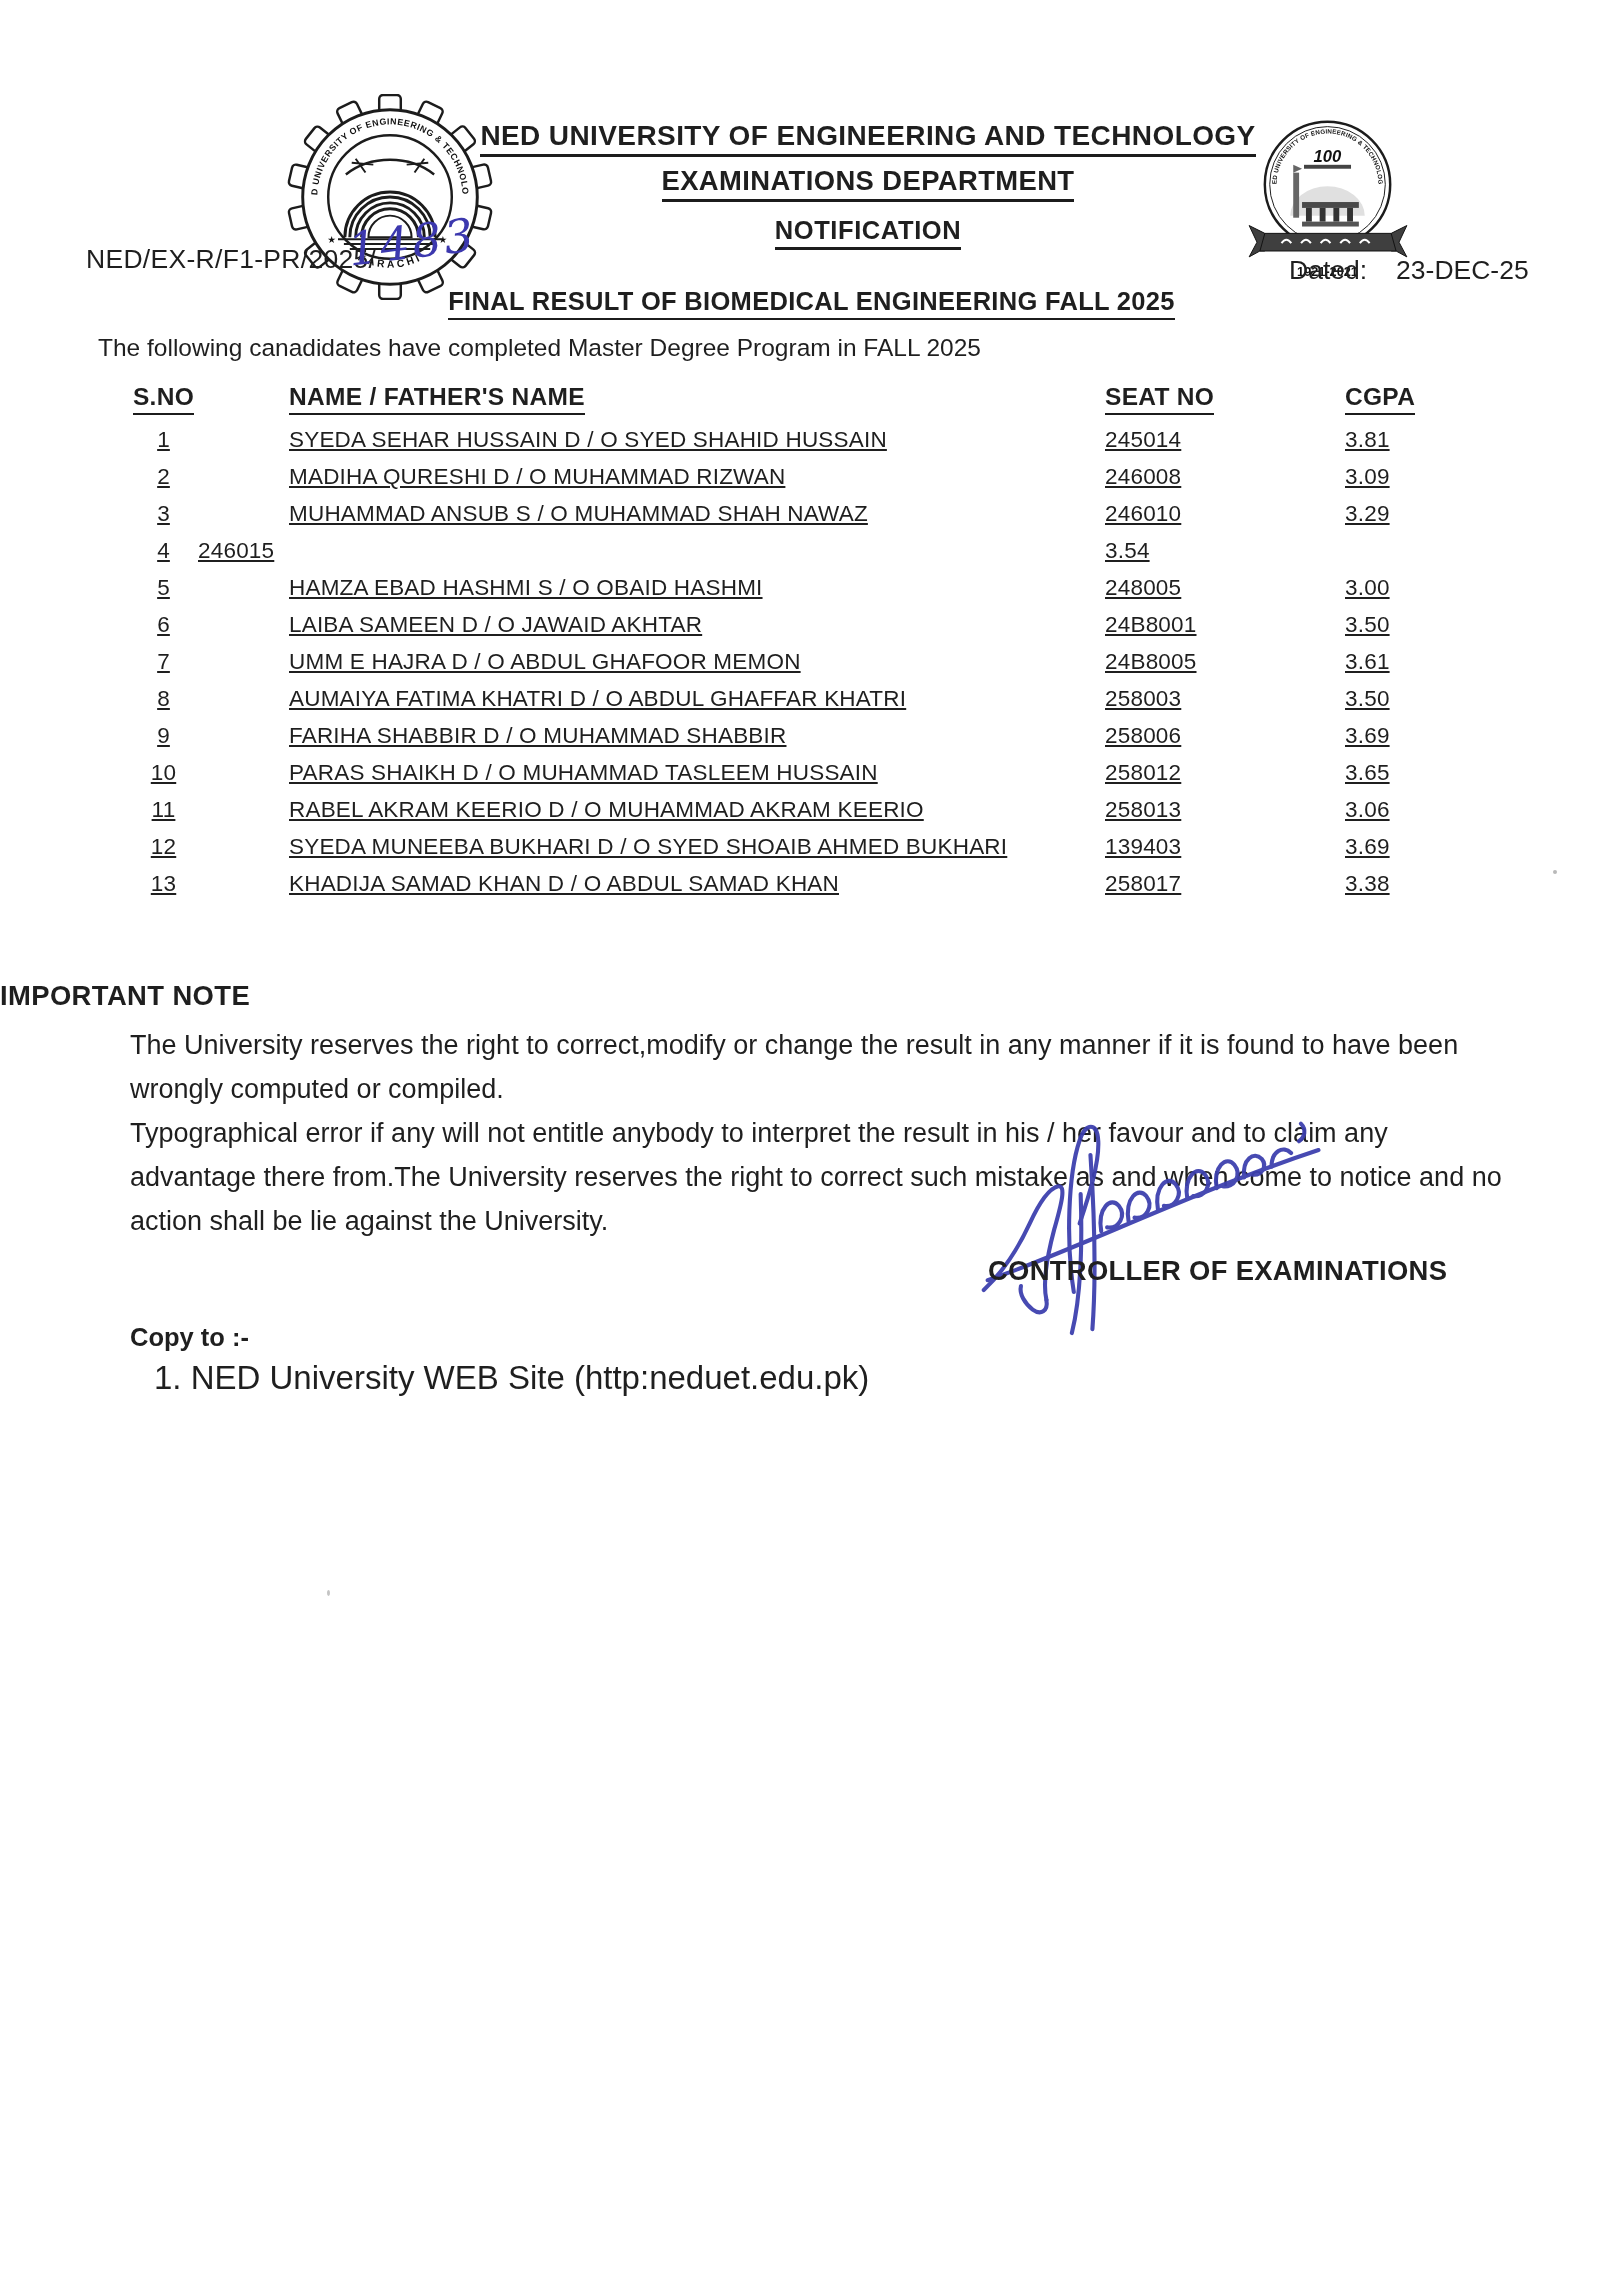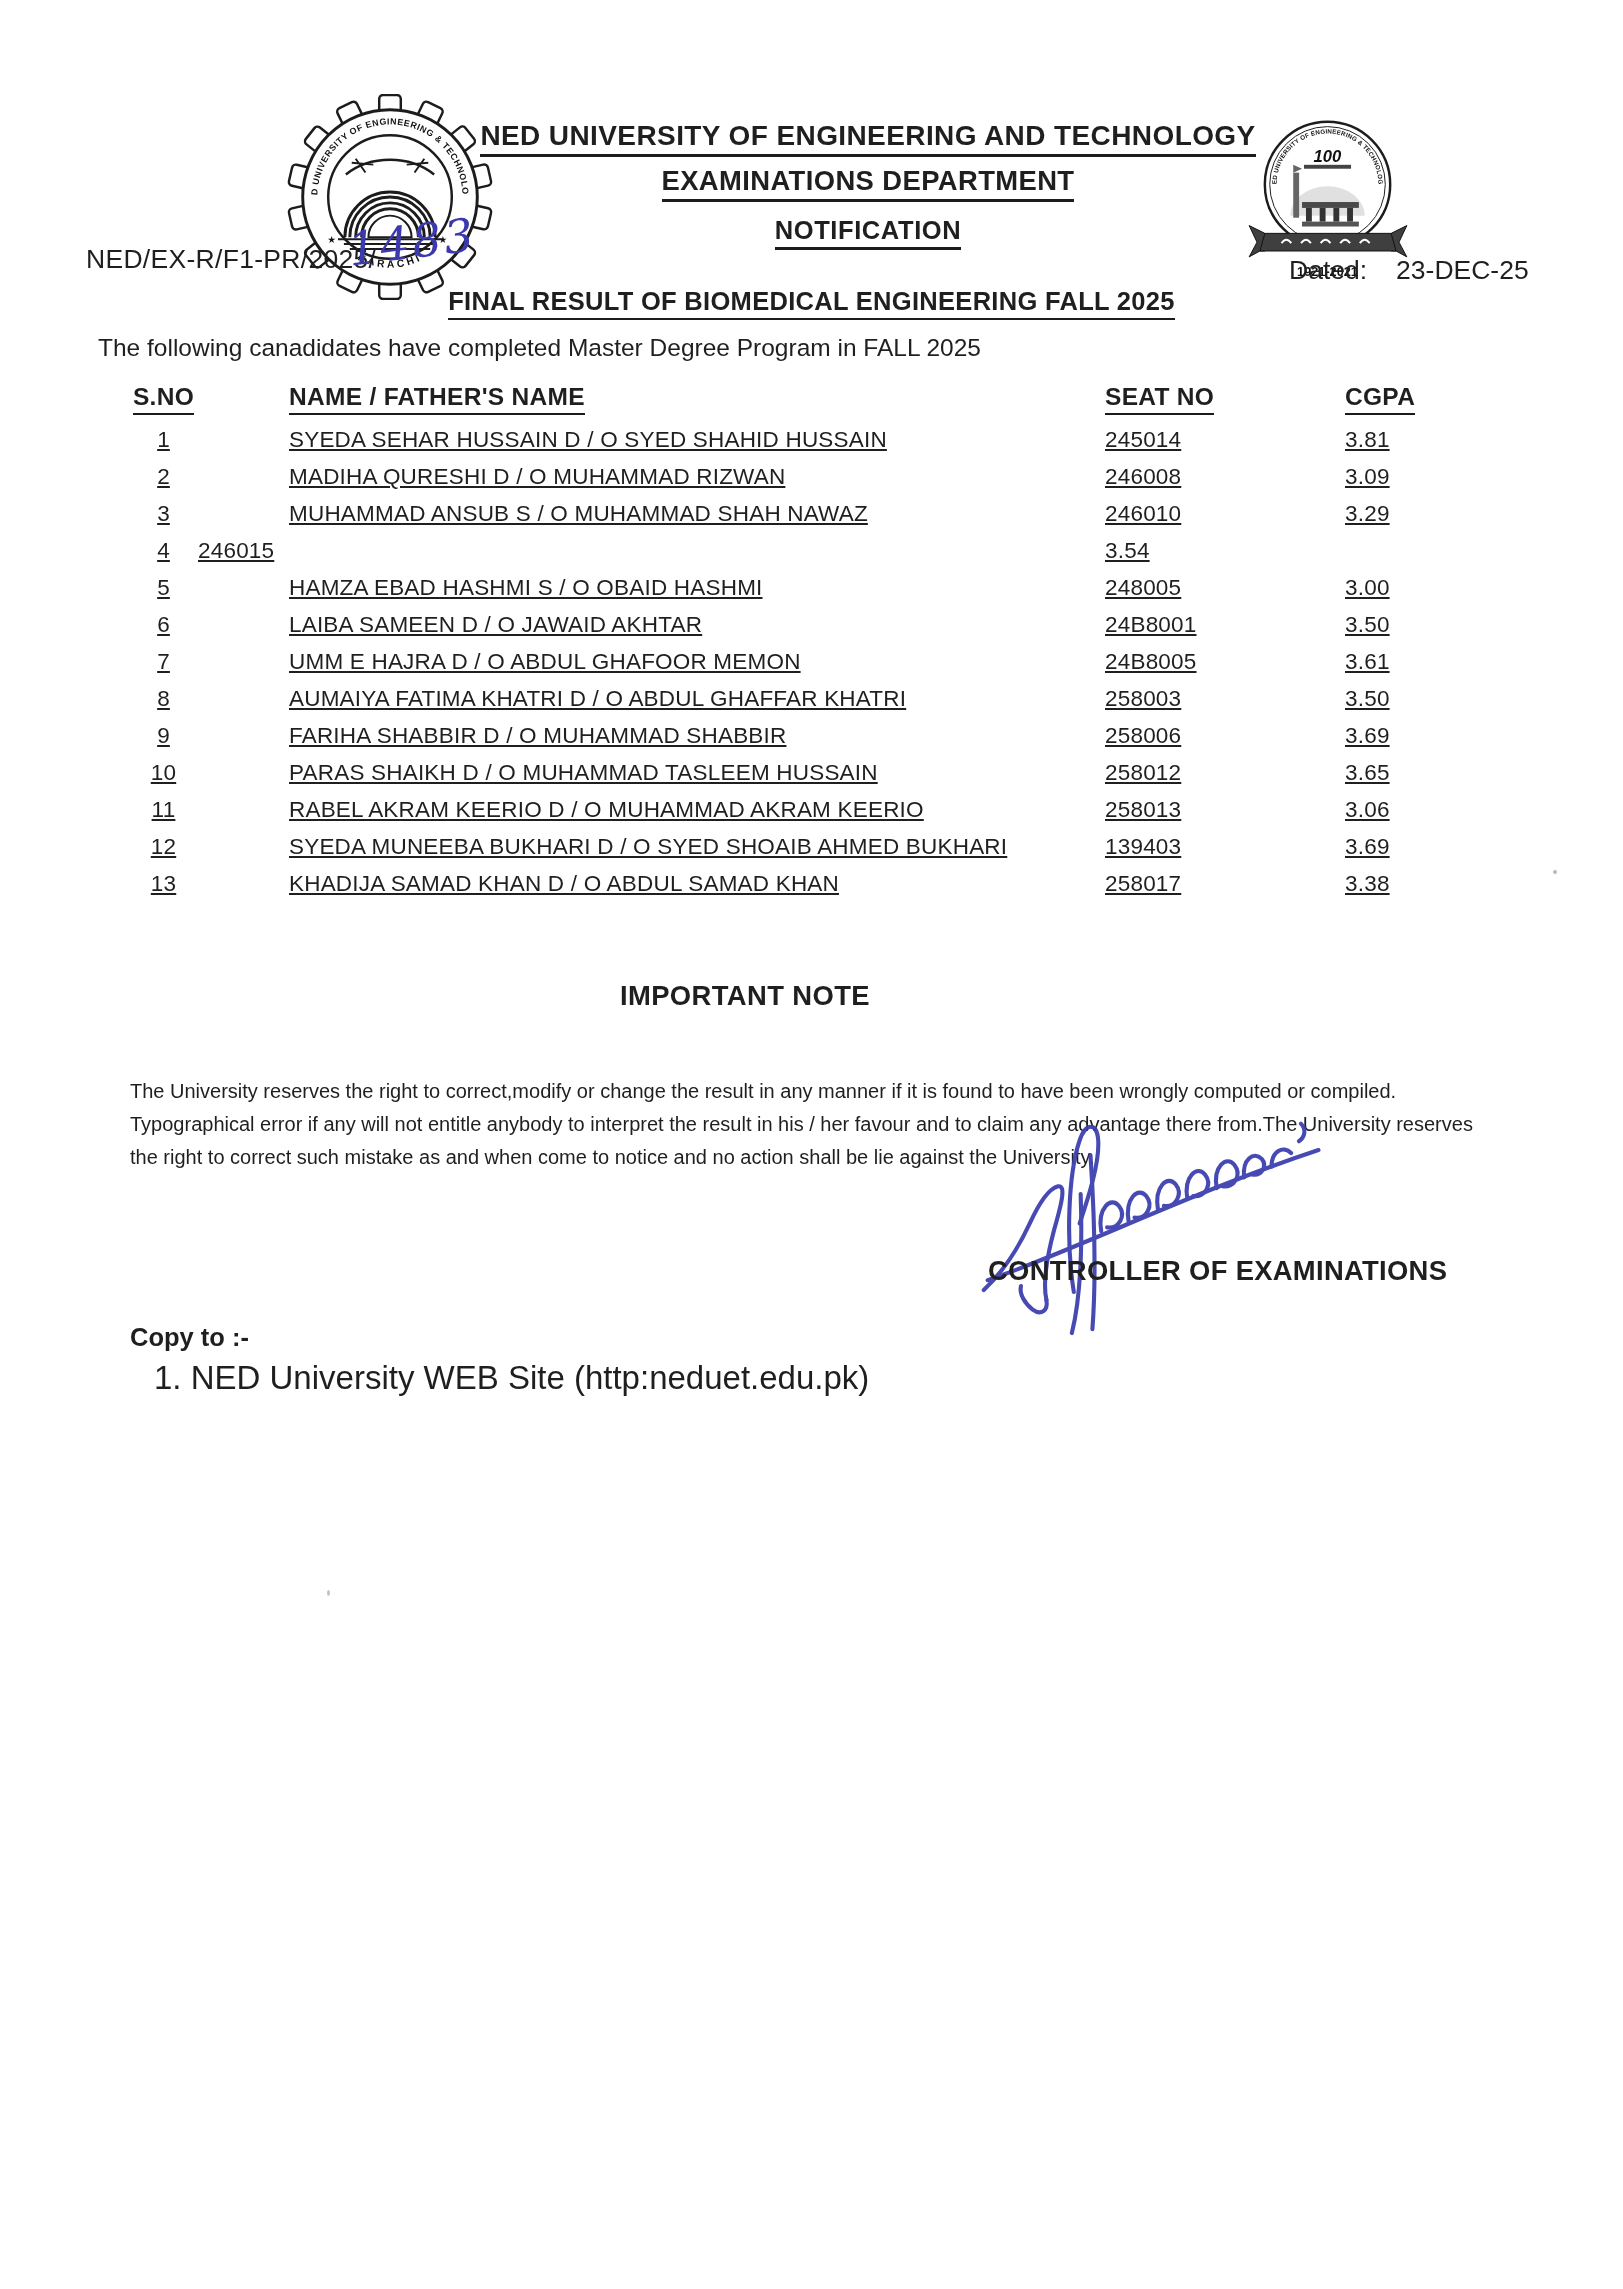--- a/index.html
+++ b/index.html
@@ -28,22 +28,22 @@
   
   .tbl{left:129px;top:383px;width:1411px;}
   .trow{display:grid;grid-template-columns:69px 907px 240px 196px;align-items:center;text-decoration:underline;}
   .th{font-size:24.5px;font-weight:bold;letter-spacing:0.3px;}
   .trow .c1{text-align:center;}
   .trow .c2{text-align:left;padding-left:91px;}
   .trow .c3,.trow .c4{text-align:left;}
   .tbody .trow{height:37px;font-size:22.5px;letter-spacing:0.2px;}
   .tbody{margin-top:6.9px;}
   
-  .note-head{left:0;top:980px;width:1490px;text-align:center;font-size:27.4px;font-weight:bold;letter-spacing:0.4px;}
-  .note-body{left:130px;top:1075px;width:1372px;font-size:20px;line-height:33px;}
+  .note-head{left:0;top:980px;width:1490px;text-align:left;font-size:27.4px;font-weight:bold;letter-spacing:0.4px;}
+  .note-body{left:130px;top:1023px;width:1372px;font-size:27px;line-height:44px;}
   
   .sig{left:956px;top:1106px;}
   .controller{left:988px;top:1255px;font-size:27.4px;font-weight:bold;letter-spacing:0.3px;}
   
   .copyto{left:130px;top:1323px;font-size:25.5px;font-weight:bold;}
   .copy-item{left:154px;top:1359px;font-size:33px;}
   
   .speck{position:absolute;background:#b9b9b9;border-radius:50%;}
   .sp1{left:1553px;top:870px;width:3.9px;height:3.9px;}
   .sp2{left:327px;top:1590px;width:2.9px;height:5.9px;background:#c4c4c4;}

